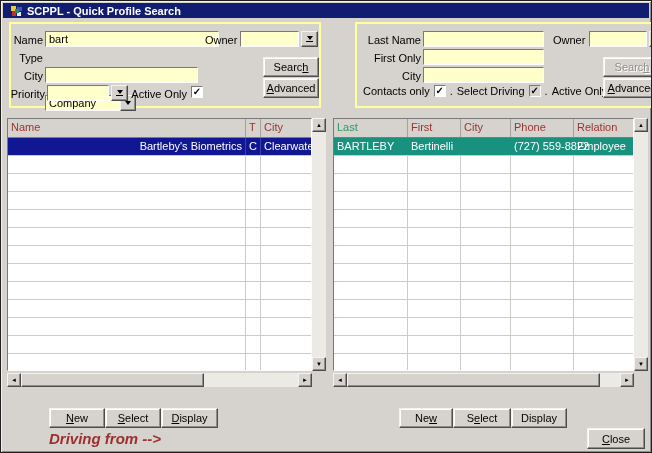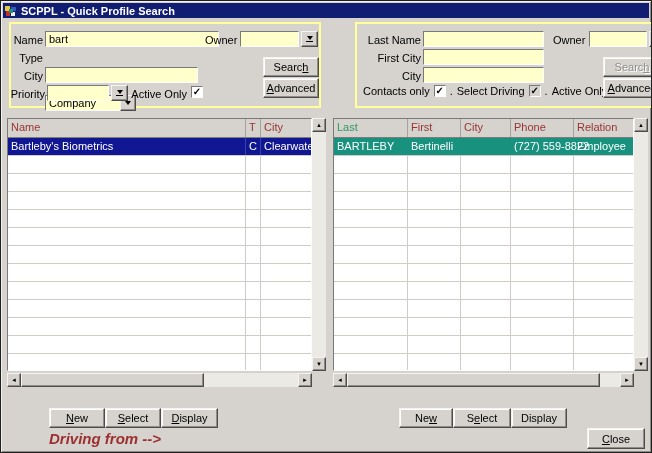--- a/index.html
+++ b/index.html
@@ -1,21 +1,21 @@
 <!DOCTYPE html>
 <html><head>
 <meta charset="utf-8">
 <style>
   * { box-sizing: border-box; margin: 0; padding: 0; }
   body { margin: 0; background: #fff; font-family: "Liberation Sans", sans-serif; }
   .window { position: relative; width: 652px; height: 453px; background: #d6d3ce;
             border: 1px solid #1f1f1f; overflow: hidden;
             box-shadow: inset 1px 1px 0 #f2f1ef, inset -1px -1px 0 #8f8d89; }
   .titlebar { position: absolute; left: 2px; top: 2px; right: 2px; height: 15px;
-              background: #101d70; display: flex; align-items: center; gap: 4px; padding-left: 2px; }
+              background: #101d70; display: flex; align-items: center; gap: 4px; padding-left: 8px; }
   .ttext { color: #fff; font-size: 11px; font-weight: bold; }
   .appicon { width: 12px; height: 12px; display: block; }
 
   .panel { position: absolute; border: 2px solid #ffff9c; background: #d6d3ce; }
   #panelL { left: 8px;  top: 21px; width: 312px; height: 86px; }
   #panelR { left: 330px; top: 21px; width: 314px; height: 86px; margin-left: 24px; }
 
   .lbl { position: absolute; font-size: 11px; color: #000; white-space: nowrap; }
   .r { text-align: right; }
   .fld { position: absolute; height: 16px; background: #ffffcc; color: #000;
@@ -58,21 +58,21 @@
   .ghead { display: flex; height: 19px; background: #d6d3ce; border-bottom: 1px solid #7e7c78; }
   .ghead span { font-size: 11px; padding: 2px 3px; border-right: 1px solid #a5a29d;
                 white-space: nowrap; overflow: hidden; }
   .maroon { color: #993333; } .green { color: #2e9965; }
   .grow { display: flex; height: 18px; border-bottom: 1px solid #cfccc7; }
   .grow i { font-style: normal; font-size: 11px; padding: 2px 3px;
             border-right: 1px solid #cfccc7; display: block; white-space: nowrap; overflow: hidden; }
   .lc1 { width: 238px; } .lc2 { width: 15px; } .lc3 { flex: 1; border-right: none !important; }
   .rc1 { width: 74px; } .rc2 { width: 53px; } .rc3 { width: 50px; } .rc4 { width: 63px; }
   .rc5 { flex: 1; border-right: none !important; }
-  .selL { background: #111793; } .selL i { color: #fff; border-right-color: #3a3fae; }
+  .selL { background: #111793; text-align: right; } .selL i { color: #fff; border-right-color: #3a3fae; }
   .selR { background: #18917f; } .selR i { color: #fff; border-right-color: #18917f; }
   .selR .rc4 { overflow: visible; border-right: none; }
 
   .vsb { position: absolute; width: 14px; background: #eceae5; }
   .hsb { position: absolute; height: 14px; background: #eceae5; }
   .sbb { position: absolute; width: 14px; height: 14px; background: #d6d3ce; color: #000;
          border: 1px solid; border-color: #f4f3f1 #4e4c4a #4e4c4a #f4f3f1;
          box-shadow: inset -1px -1px 0 #8f8d89; display: flex; align-items: center;
          justify-content: center; font-size: 6px; line-height: 6px; }
   .thumb { position: absolute; top: 0; height: 14px; background: #d6d3ce;
@@ -145,21 +145,21 @@
   <div class="panel" id="panelR">
     <span class="lbl r" style="left:4px;top:10px;width:60px">Last Name</span>
     <input class="fld" style="left: 66px; top: 7px; width: 121px;" value="">
     <span class="lbl r" style="left:196px;top:10px;width:32px">Owner</span>
     <input class="fld" style="left: 232px; top: 7px; width: 58px;" value="">
     <span class="lov" style="left:292px;top:7px">
         <span class="tri"></span>
         <span class="bar"></span>
       </span>
 
-    <span class="lbl r" style="left:4px;top:28px;width:60px">First City</span>
+    <span class="lbl r" style="left:4px;top:28px;width:60px">First Only</span>
     <input class="fld" style="left: 66px; top: 25px; width: 121px;" value="">
 
     <span class="lbl r" style="left:4px;top:46px;width:60px">City</span>
     <input class="fld" style="left: 66px; top: 43px; width: 121px;" value="">
 
     <div class="checksrow">
       <span>Contacts only</span>
       <span class="cb">
           <i class="ck">✓</i>
         </span>

